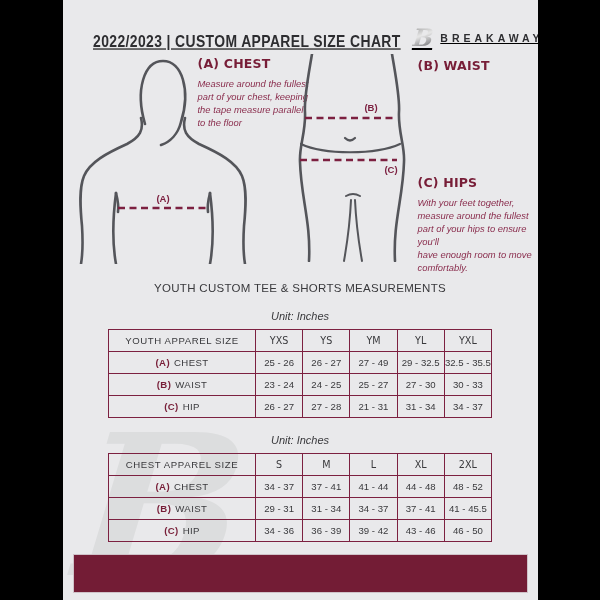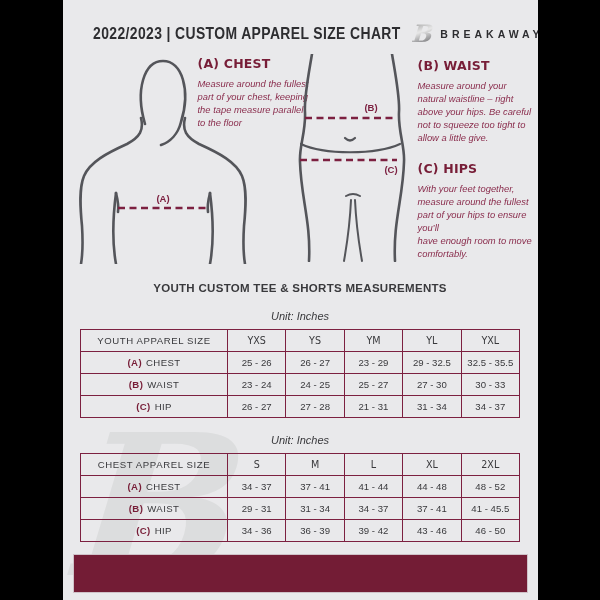--- a/index.html
+++ b/index.html
@@ -6,22 +6,22 @@
   body{
     width:600px;height:600px;overflow:hidden;background:#000;
     font-family:"Liberation Sans",sans-serif;
   }
   .page{
     position:relative;width:475px;height:600px;margin:0 auto;
     background:#e9e9eb;overflow:hidden;
   }
   
   .header{
-    display:flex;justify-content:space-between;align-items:center;
-    padding:18px 26px 0 30px;height:32px;
+    display:flex;justify-content:space-between;align-items:flex-end;
+    padding:18px 26px 0 30px;height:32px;text-decoration:underline;
   }
   .header-title{
     font-weight:700;font-size:14.5px;letter-spacing:.4px;color:#2d2d30;
     transform:scale(.96,1.08);transform-origin:left center;white-space:nowrap;
   }
   .brand{display:flex;align-items:center;gap:7px;}
   .logo-b{
     font-family:"DejaVu Serif",serif;font-weight:700;font-style:italic;
     font-size:24px;line-height:1;
     background:linear-gradient(160deg,#aeaeae 10%,#e8e8e8 40%,#6f6f72 90%);
@@ -39,29 +39,29 @@
   .measure-heading{
     font-family:"DejaVu Sans",sans-serif;font-weight:700;font-size:12.5px;
     color:#771d37;margin:0 0 7px 0;letter-spacing:.2px;
   }
   .measure-note{
     font-style:italic;font-size:9.4px;line-height:1.38;color:#8a2d4d;
     margin:0;white-space:pre-line;
   }
   
   .section-title{
-    text-align:center;font-weight:700;font-size:11.5px;color:#39393c;
+    text-align:center;font-weight:400;font-size:11.5px;color:#39393c;
     letter-spacing:.3px;margin:16px;
   }
   .section-unit{
     text-align:center;font-style:italic;font-size:11px;color:#39393c;
     margin:16px 0 7px 0;
   }
   table.size-table{
-    width:440px;margin:0 auto;border-collapse:collapse;table-layout:fixed;
+    width:384px;margin:0 auto;border-collapse:collapse;table-layout:fixed;
     background:transparent;position:relative;z-index:1;
   }
   table.size-table col.c-label{width:147px;}
   table.size-table th,table.size-table td{
     border:1.2px solid #7c2040;height:21px;padding:0;
     font-size:9.6px;color:#39393c;text-align:center;vertical-align:middle;
   }
   th.apparel-size{
     text-align:left;padding-left:11px;font-weight:400;font-size:9.8px;
     letter-spacing:.6px;
@@ -128,24 +128,23 @@
       <path class="fig-outline" style="stroke-width:2.2" d="M5,90 C28,101 80,101 104,90"></path>
       <line class="fig-dash" x1="4" y1="106" x2="101" y2="106"></line>
       <text class="fig-label" x="95" y="119" text-anchor="middle">(C)</text>
       <path class="fig-outline" style="stroke-width:2" d="M50,142 Q57,138 64,142"></path>
       <path class="fig-outline" style="stroke-width:2" d="M55,146 C54,168 51,190 48,207"></path>
       <path class="fig-outline" style="stroke-width:2" d="M59,146 C60,168 63,190 66,207"></path>
     </svg>
 
     <div class="measure-block" style="left:355px;top:6px;width:118px;">
       <p class="measure-heading">(B) WAIST</p>
-      <p class="measure-note">Measure around your natural waistline – right above your hips. Be careful not to squeeze too tight to allow a little give.</p>
-    </div>
-
-    <div class="measure-block" style="left:355px;top:109px;width:118px;">
+    </div>
+
+    <div class="measure-block" style="left:355px;top:123px;width:118px;">
       <p class="measure-heading">(C) HIPS</p>
       <p class="measure-note">With your feet together, measure around the fullest part of your hips to ensure you’ll
 have enough room to move comfortably.</p>
     </div>
   </div>
 
   <div class="youth-section">
     <p class="section-title">YOUTH CUSTOM TEE &amp; SHORTS MEASUREMENTS</p>
     <p class="section-unit">Unit: Inches</p>
     <table class="size-table">
@@ -165,21 +164,21 @@
         <th class="size-col">YM</th>
         <th class="size-col">YL</th>
         <th class="size-col">YXL</th>
       </tr>
       <tr>
         <td class="row-label">
           <span class="pfx">(A)</span><span>CHEST</span>
         </td>
         <td class="val">25 - 26</td>
         <td class="val">26 - 27</td>
-        <td class="val">23 - 29</td>
+        <td class="val">27 - 49</td>
         <td class="val">29 - 32.5</td>
         <td class="val">32.5 - 35.5</td>
       </tr>
       <tr>
         <td class="row-label">
           <span class="pfx">(B)</span><span>WAIST</span>
         </td>
         <td class="val">23 - 24</td>
         <td class="val">24 - 25</td>
         <td class="val">25 - 27</td>

